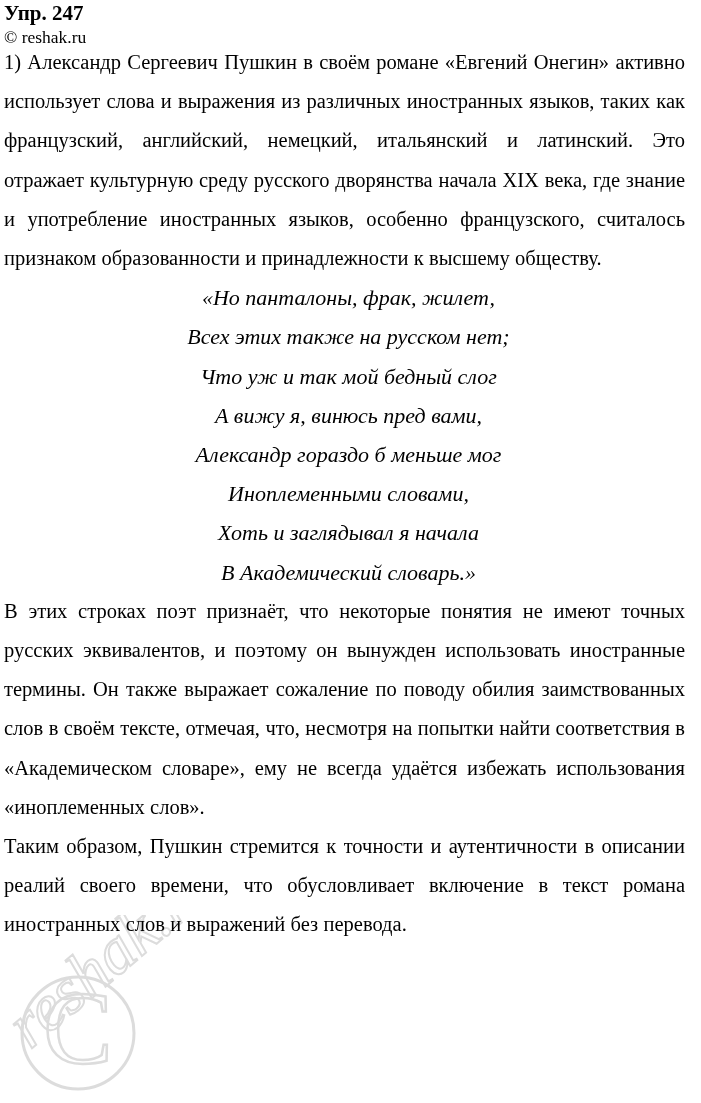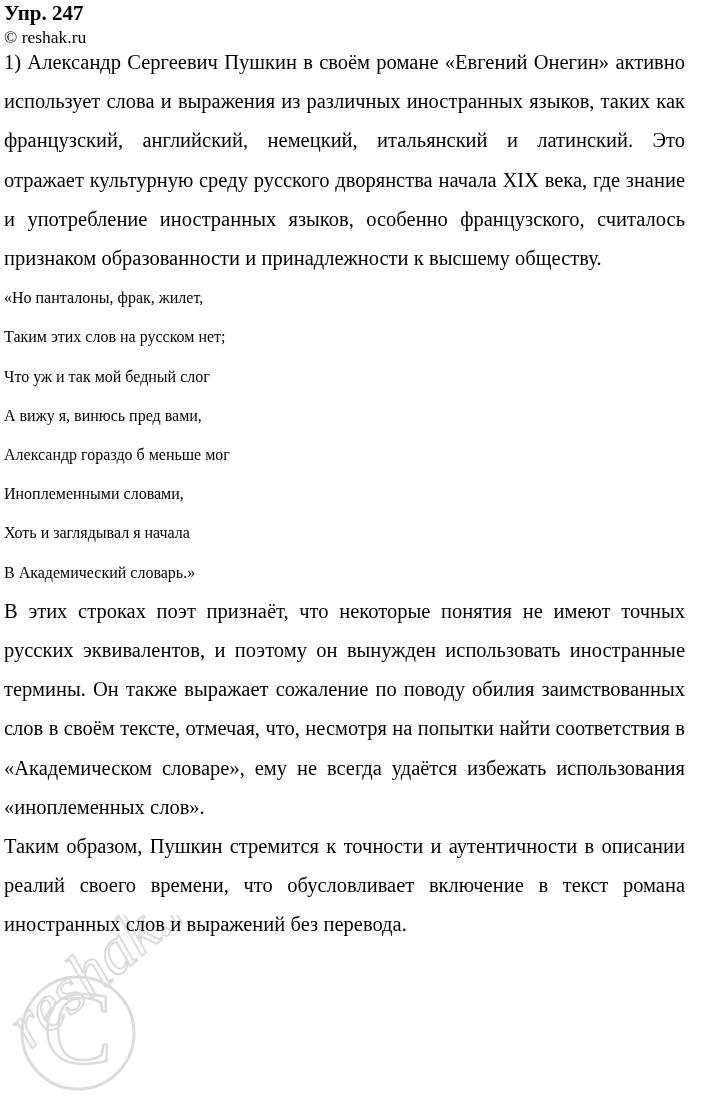--- a/index.html
+++ b/index.html
@@ -83,23 +83,24 @@
   p.para + p.para {
     margin-top: 0;
   }
 
   .poem {
     margin: 0;
     padding: 0;
     list-style: none;
   }
   .poem li {
-    font-size: 16px;
+    font-size: 22px;
     line-height: 39.2px;
-    text-align: left;
+    font-style: italic;
+    text-align: center;
     white-space: nowrap;
   }
 </style>
 </head>
 <body>
 
 <div class="page">
 
   <div class="watermark">
     <svg width="320" height="190" viewBox="0 0 320 190" xmlns="http://www.w3.org/2000/svg" aria-hidden="true">
@@ -118,21 +119,21 @@
     <div class="header-copyright">© reshak.ru</div>
   </div>
 
   <div class="content">
 
     <p class="para">1) Александр Сергеевич Пушкин в своём романе «Евгений Онегин» активно использует слова и выражения из различных иностранных языков, таких как французский, английский, немецкий, итальянский и латинский. Это отражает культурную среду русского дворянства начала XIX века, где знание и употребление иностранных языков, особенно французского, считалось признаком образованности и принадлежности к высшему обществу.</p>
 
 
     <ul class="poem">
       <li>«Но панталоны, фрак, жилет,</li>
-      <li>Таким этих слов на русском нет;</li>
+      <li>Всех этих также на русском нет;</li>
       <li>Что уж и так мой бедный слог</li>
       <li>А вижу я, винюсь пред вами,</li>
       <li>Александр гораздо б меньше мог</li>
       <li>Иноплеменными словами,</li>
       <li>Хоть и заглядывал я начала</li>
       <li>В Академический словарь.»</li>
     </ul>
 
     <p class="para">В этих строках поэт признаёт, что некоторые понятия не имеют точных русских эквивалентов, и поэтому он вынужден использовать иностранные термины. Он также выражает сожаление по поводу обилия заимствованных слов в своём тексте, отмечая, что, несмотря на попытки найти соответствия в «Академическом словаре», ему не всегда удаётся избежать использования «иноплеменных слов».</p>
 

